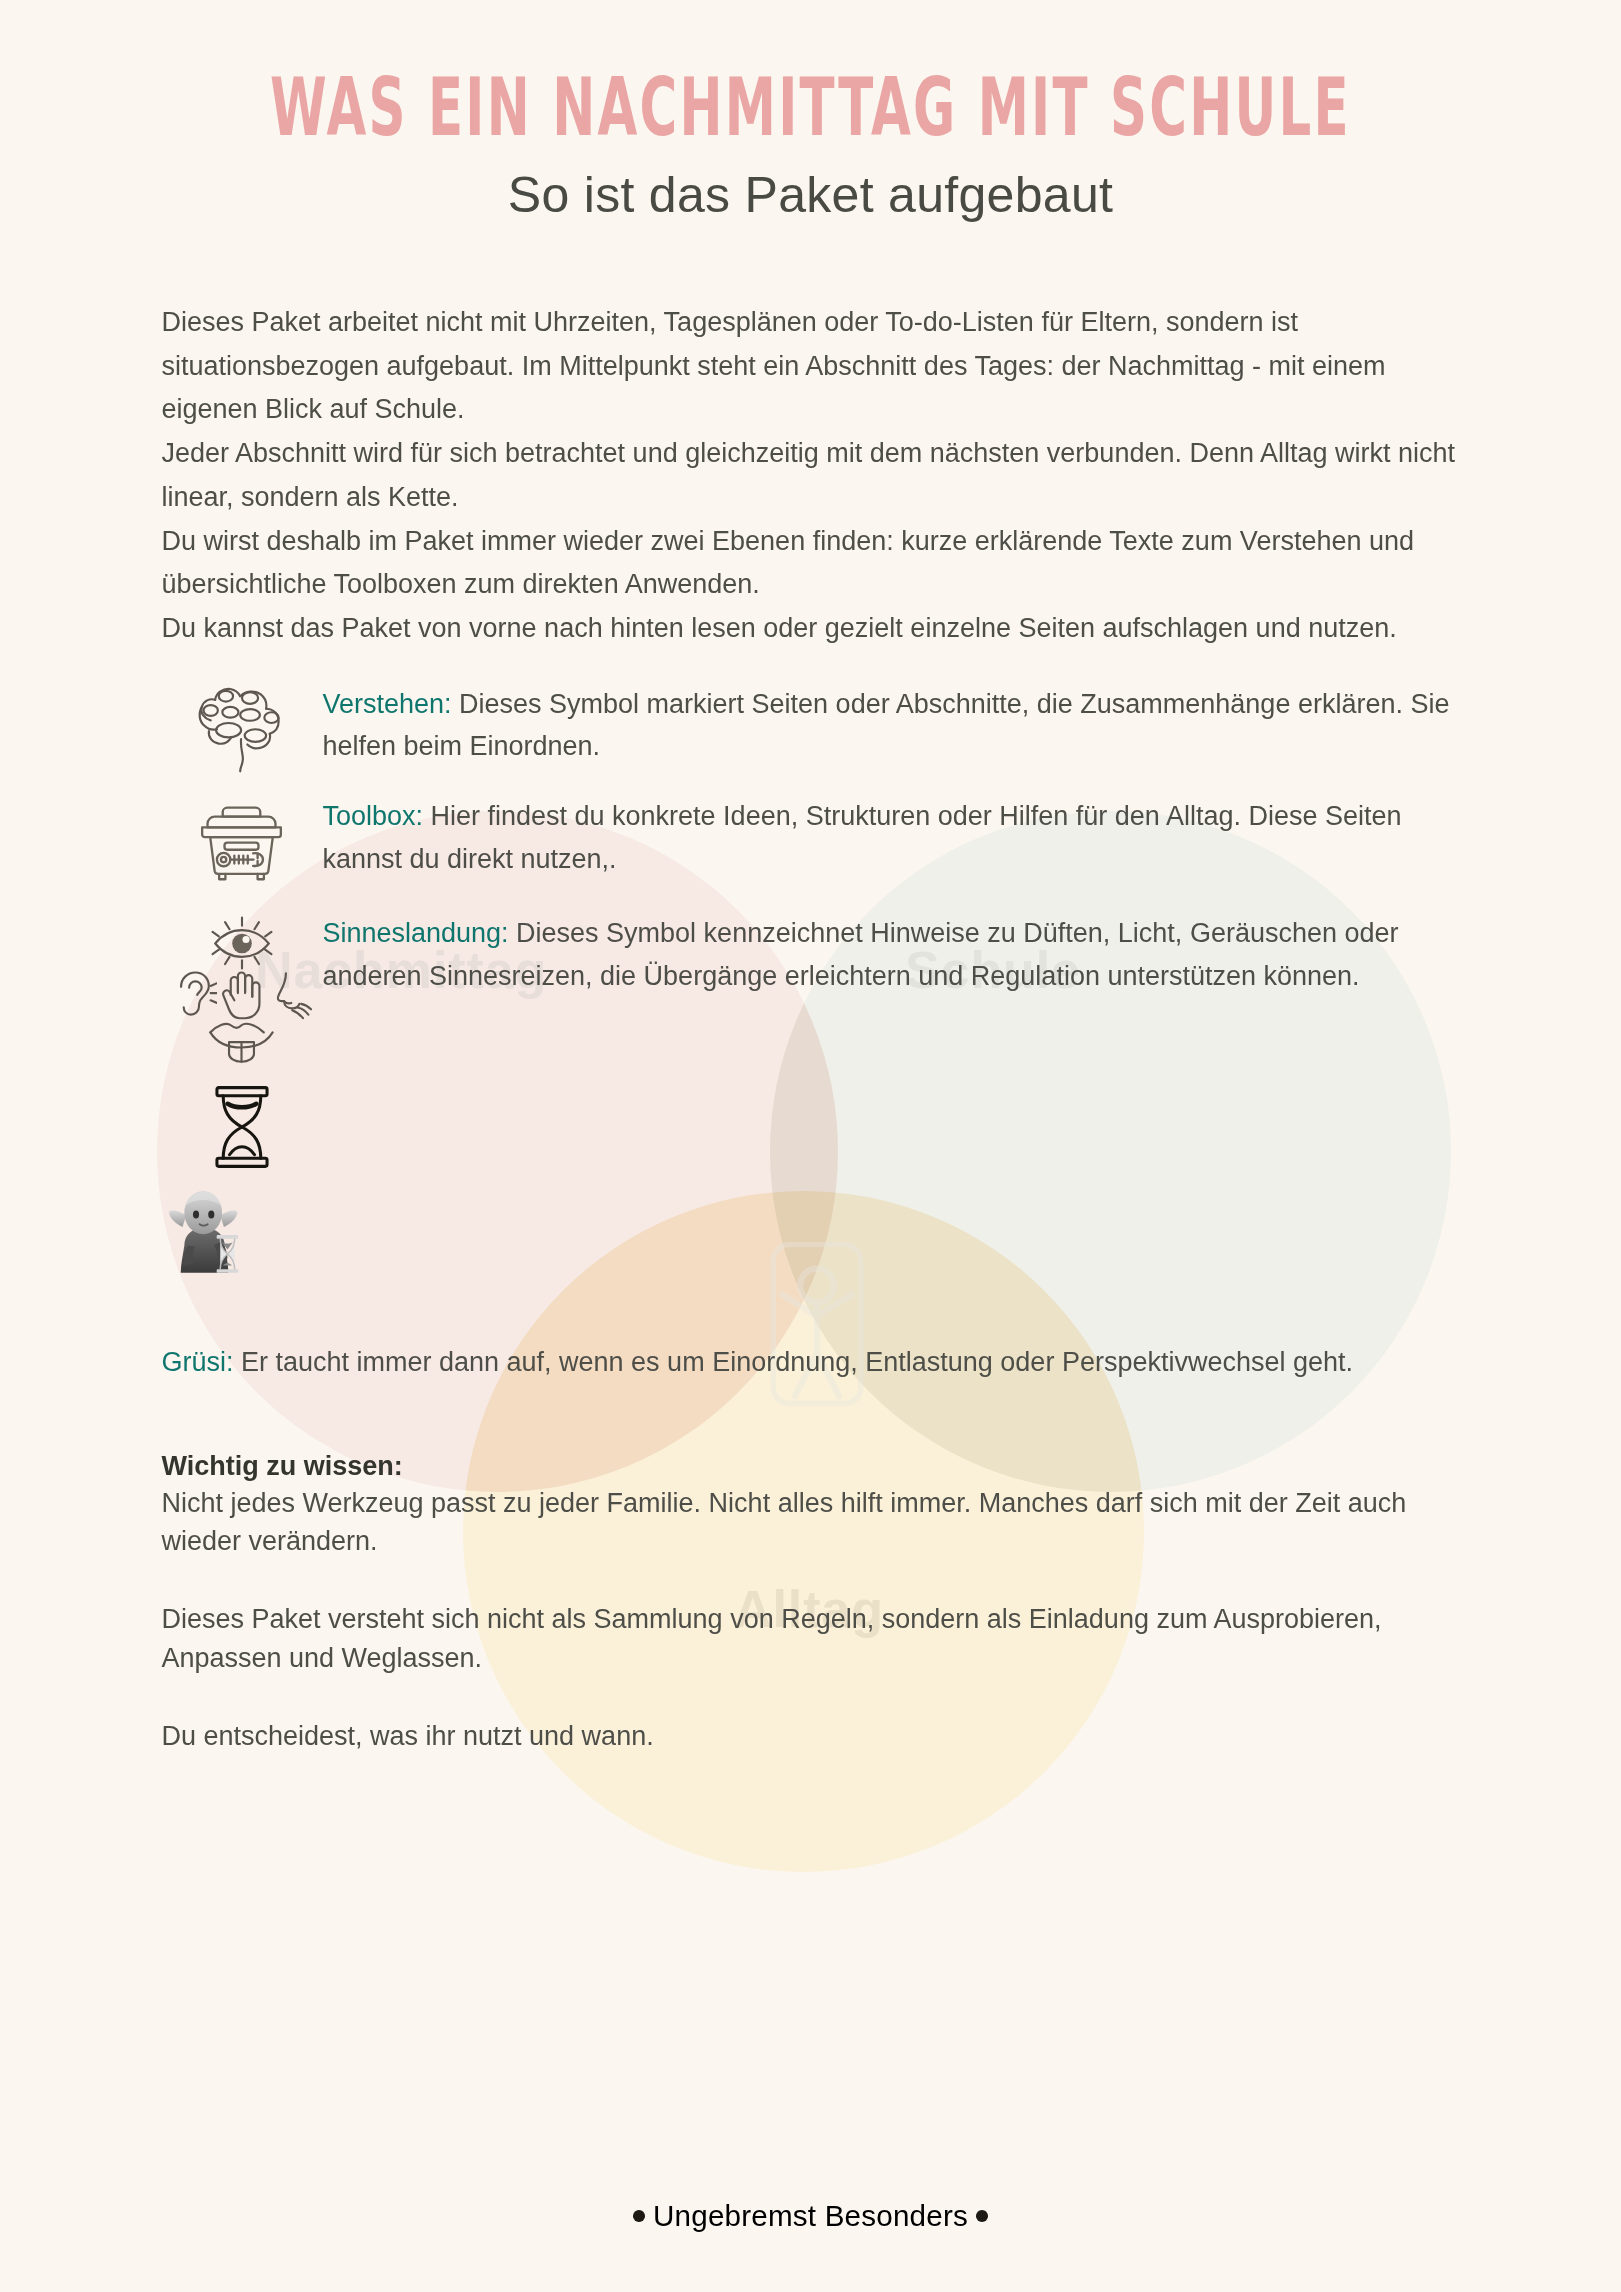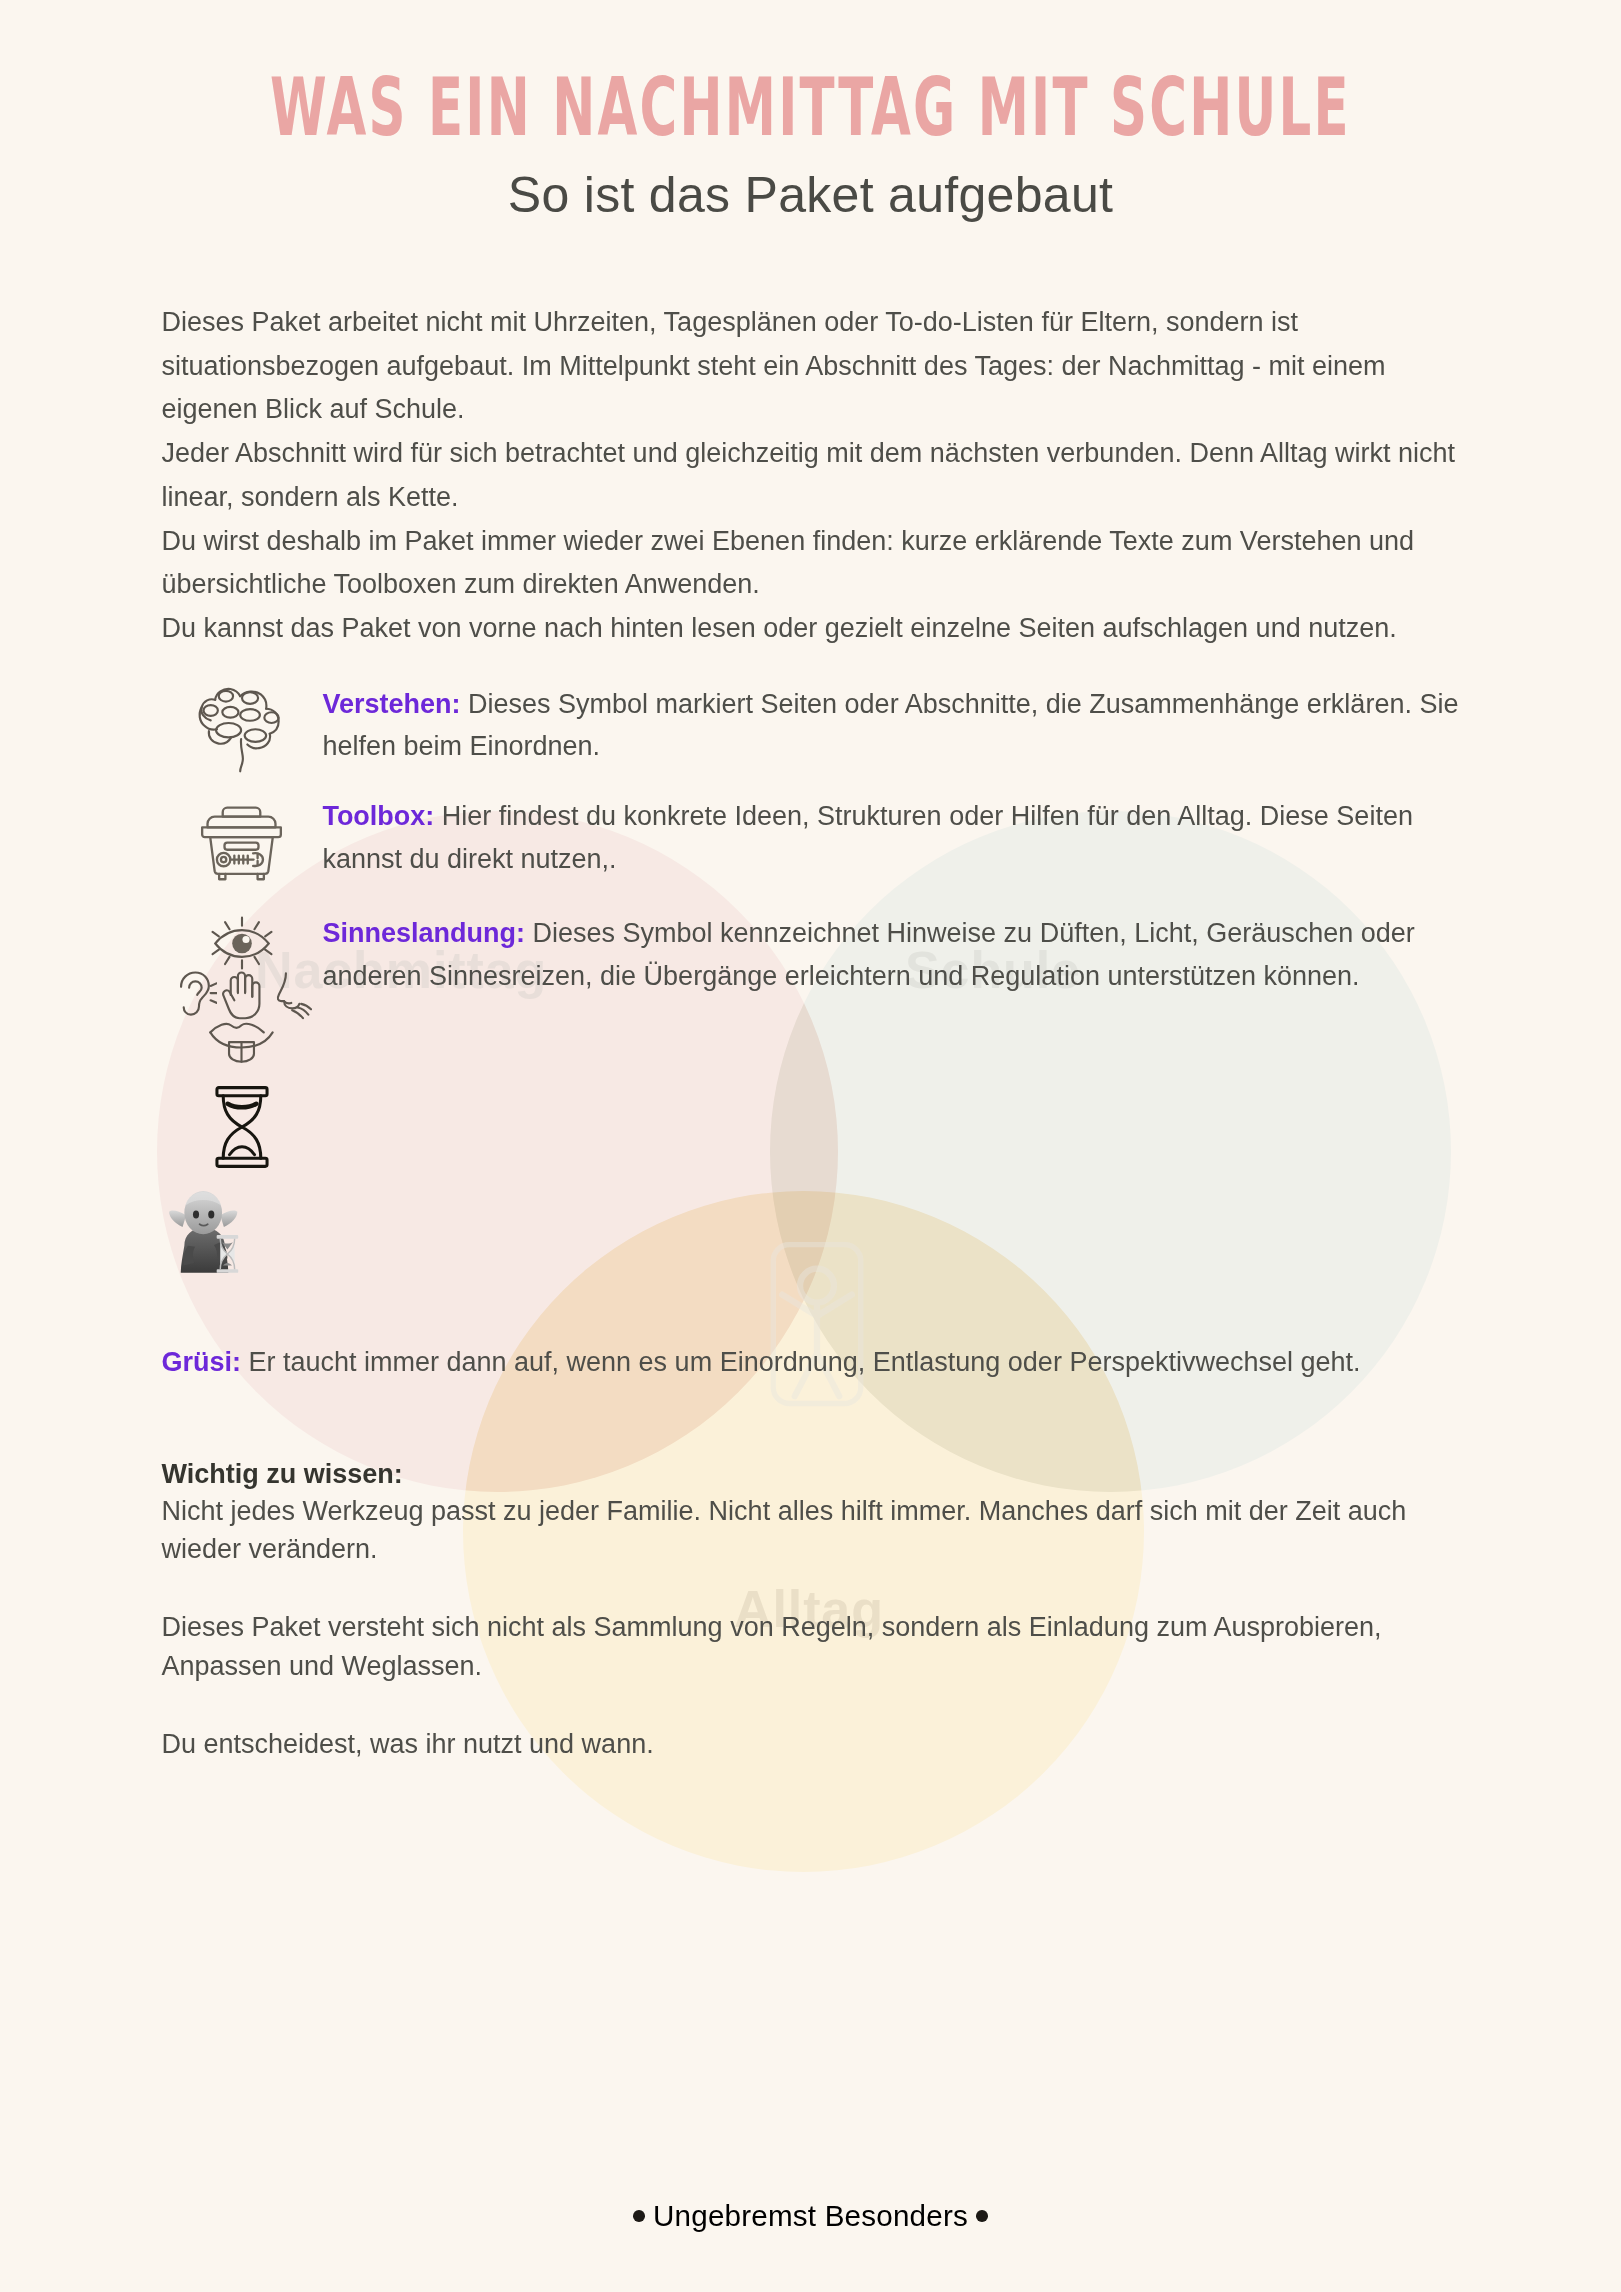--- a/index.html
+++ b/index.html
@@ -151,21 +151,21 @@
     padding-top: 3.6px;
   }
   .legend-text {
     flex: 1 1 auto;
     color: #4e4e49;
     font-family: "Liberation Sans", sans-serif;
     font-size: 27px;
     line-height: 1.58;
     padding-top: 1.8px;
   }
-  .legend-text b { font-weight: 700; color: #6d28d9; }
+  .legend-text b { font-weight: 400; color: #0f766e; }
 
   .row-verstehen   .legend-icon { padding-top: 0px; }
   .row-toolbox     .legend-icon { padding-top: 1.8px; }
   .row-sinne       .legend-icon { padding-top: 3.6px; }
   .row-zeit        .legend-icon { padding-top: 1.8px; }
   .row-gruesi      .legend-icon { padding-top: 5.4px; }
 
   .row-verstehen { margin-bottom: 19.7px; }
   .row-toolbox   { margin-bottom: 27px; }
   .row-sinne     { margin-bottom: 19.7px; justify-content: space-between; }
@@ -185,21 +185,21 @@
     display: flex;
     align-items: center;
     justify-content: center;
     gap: 1.8px;
     margin-top: -5.4px;
   }
   .sense-row-bot { margin-top: -3.6px; }
 
   
   .notes {
-    margin: 8px auto;
+    margin: 0 auto;
     width: 1325px;
     padding-left: 13.4px;
     padding-top: 70px;
     box-sizing: border-box;
   }
   .note-head {
     color: #35352f;
     font-weight: 700;
     font-size: 27px;
     font-family: "Liberation Sans", sans-serif;

